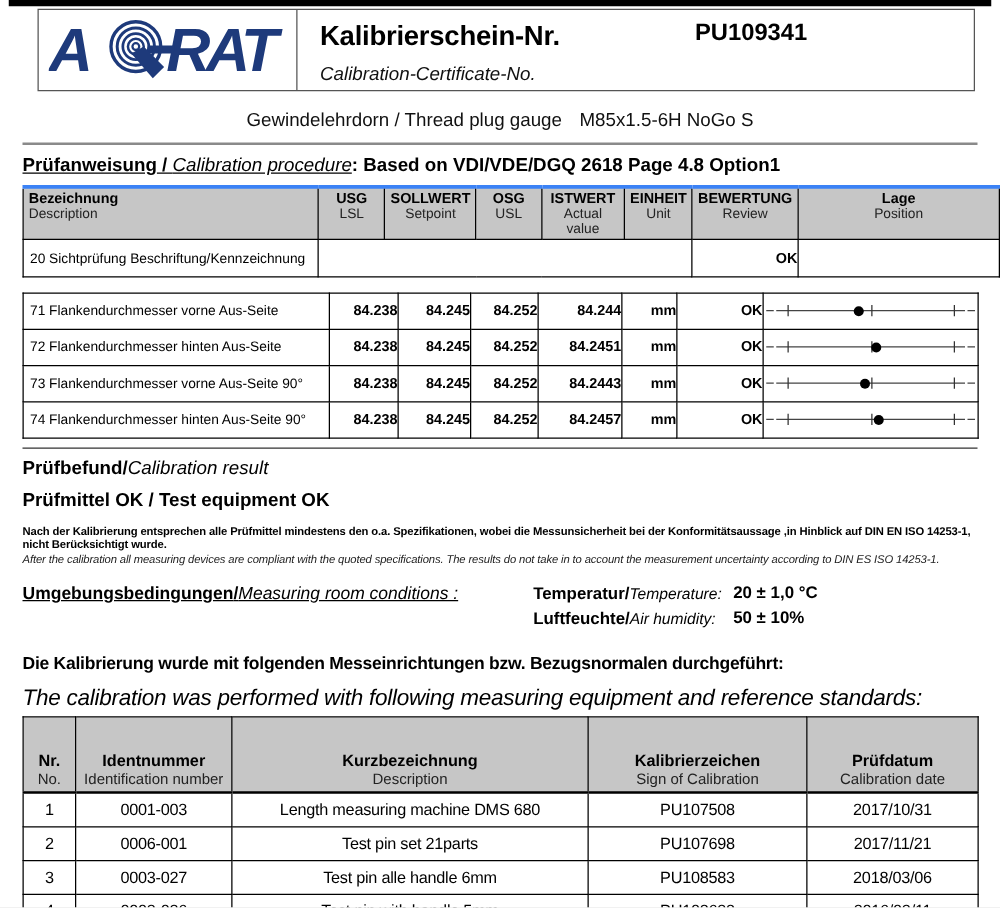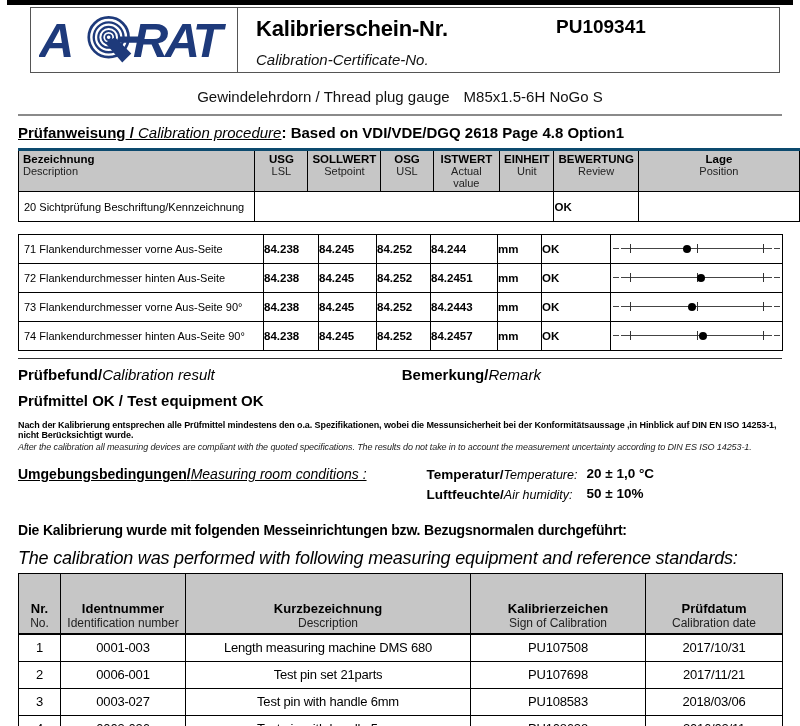--- a/index.html
+++ b/index.html
@@ -28,30 +28,30 @@
   .procedure { margin:8px 18px 0 18px; font-size:15px; }
   .procedure .de { font-weight:bold; text-decoration:underline; }
   .procedure .en { font-style:italic; text-decoration:underline; }
   .procedure .val { font-weight:bold; }
   
   table { border-collapse:collapse; table-layout:fixed; margin-left:18px; }
   .res-table { margin-top:7px; }
   .res-table th, .res-table td, .meas-table td { border:1px solid #000; }
   .res-table thead th {
     background:#c6c6c6; padding:2px 4px; text-align:center; vertical-align:top;
-    border-top:3px solid #0c4a6e;
+    border-top:3px solid #3b82f6;
   }
   th .h-de { font-size:11.5px; font-weight:bold; text-align:left; }
   th .h-en { font-size:11px; font-weight:normal; color:#222; text-align:left; }
   th.cc .h-de, th.cc .h-en { text-align:center; }
   .res-table td { height:30px; }
   .meas-table { margin-top:12px; }
   .meas-table td { height:29px; }
   .cell-name { font-size:11px; font-weight:normal; padding-left:5px; text-align:left; }
-  .cell-num  { font-size:11.5px; font-weight:bold; text-align:left; }
+  .cell-num  { font-size:11.5px; font-weight:bold; text-align:right; }
   .lage-cell { padding:0 2px; }
   
   .lage { position:relative; height:24px; width:100%; }
   .lage .line { position:absolute; left:5%; right:5%; top:11px; height:1px; background:#444; }
   .lage .dash { position:absolute; top:11px; height:1px; width:3.5%; background:#444; }
   .lage .dash.l { left:0; } .lage .dash.r { right:0; }
   .lage .tick { position:absolute; top:7px; width:1px; height:9px; background:#333; }
   .lage .dot { position:absolute; top:8px; width:8px; height:8px; border-radius:50%; background:#000; margin-left:-4px; }
   
   .uncertainty { margin:9px 18px 0 18px; font-size:14px; }
@@ -283,23 +283,20 @@
       </tbody>
   </table>
 
 
   <div class="hr-thin"></div>
 
   <div class="befund-row">
     <div>
       <span class="bi-de">Prüfbefund</span><span class="bi-de">/</span><span class="bi-en">Calibration result</span>
     </div>
-    <div class="right">
-      <span class="bi-de">Bemerkung</span><span class="bi-de">/</span><span class="bi-en">Remark</span>
-    </div>
   </div>
 
   <div class="statement">Prüfmittel OK / Test equipment OK</div>
 
   <div class="disclaimer">
     <div class="de">Nach der Kalibrierung entsprechen alle Prüfmittel mindestens den o.a. Spezifikationen, wobei die Messunsicherheit bei der Konformitätsaussage ,in Hinblick auf DIN EN ISO 14253-1, nicht Berücksichtigt wurde.</div>
     <div class="en">After the calibration all measuring devices are compliant with the quoted specifications. The results do not take in to account the measurement uncertainty according to DIN ES ISO 14253-1.</div>
   </div>
 
   <div class="conditions">
@@ -364,21 +361,21 @@
         <tr>
           <td>2</td>
           <td>0006-001</td>
           <td>Test pin set 21parts</td>
           <td>PU107698</td>
           <td>2017/11/21</td>
         </tr>
         <tr>
           <td>3</td>
           <td>0003-027</td>
-          <td>Test pin with handle 6mm</td>
+          <td>Test pin alle handle 6mm</td>
           <td>PU108583</td>
           <td>2018/03/06</td>
         </tr>
         <tr>
           <td>4</td>
           <td>0003-026</td>
           <td>Test pin with handle 5mm</td>
           <td>PU108638</td>
           <td>2016/02/11</td>
         </tr>

